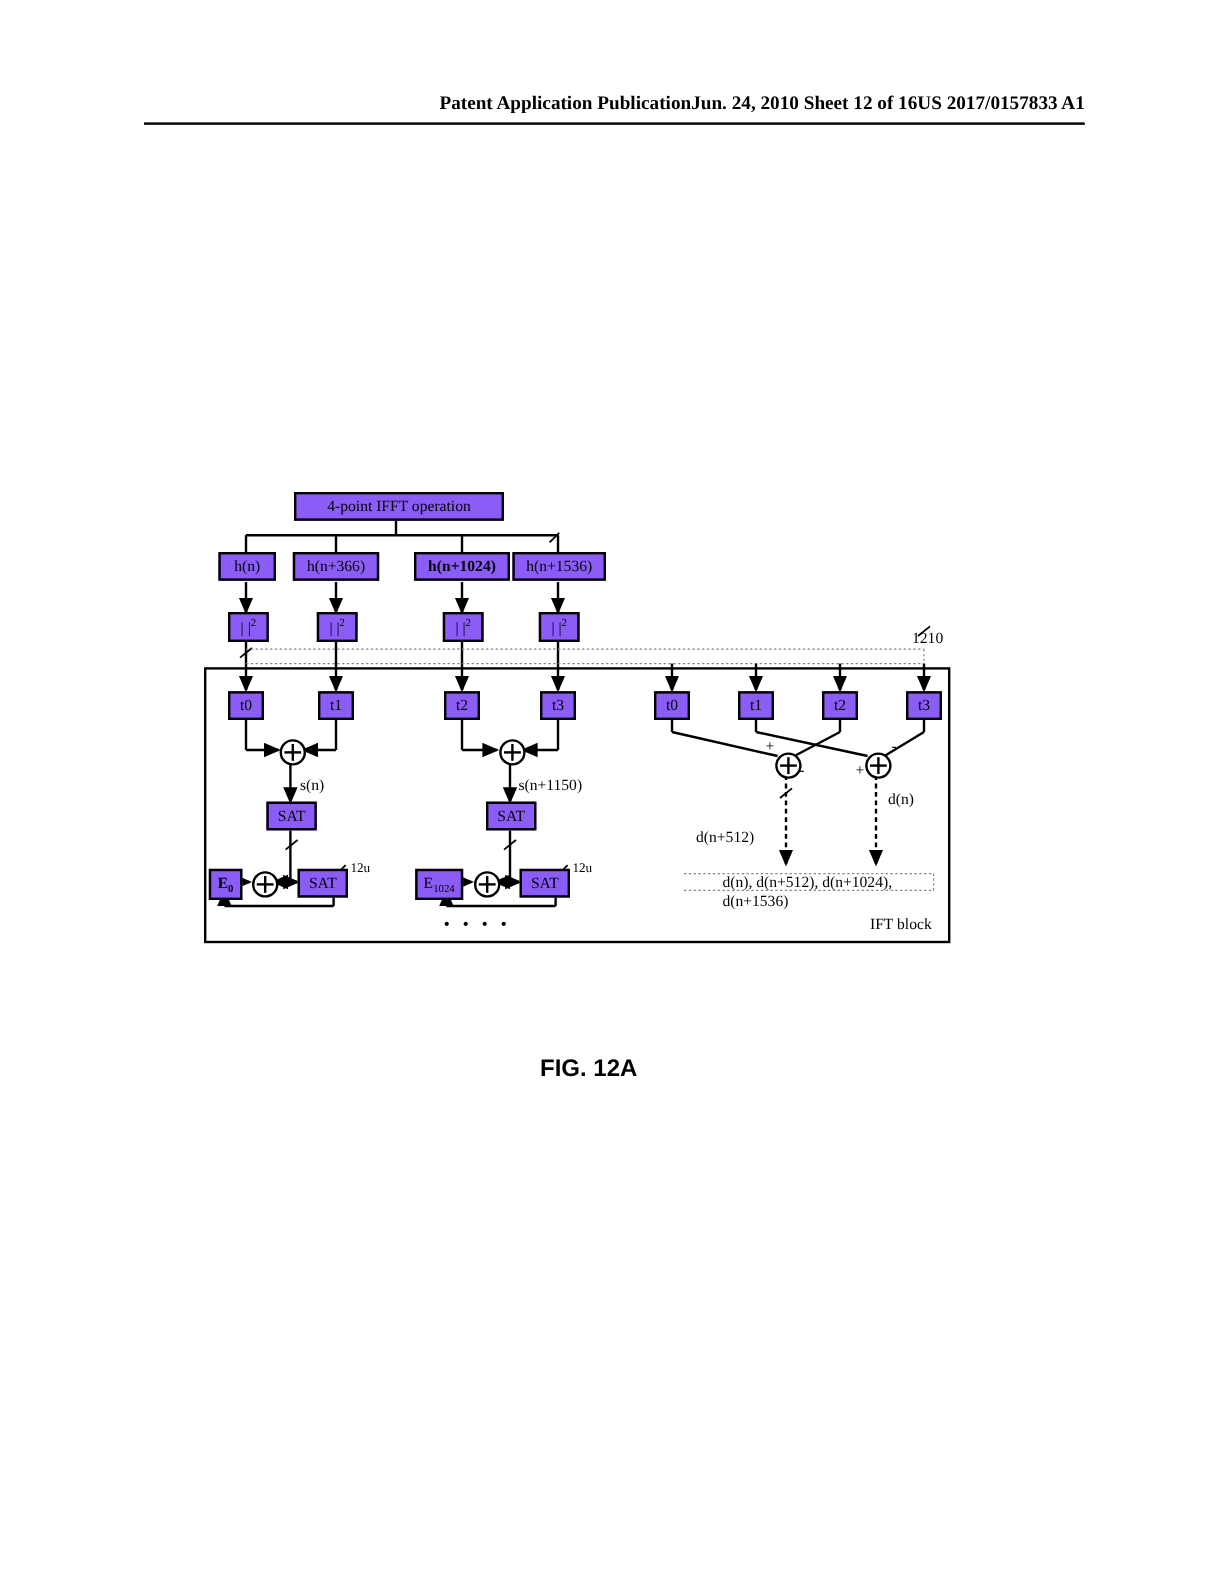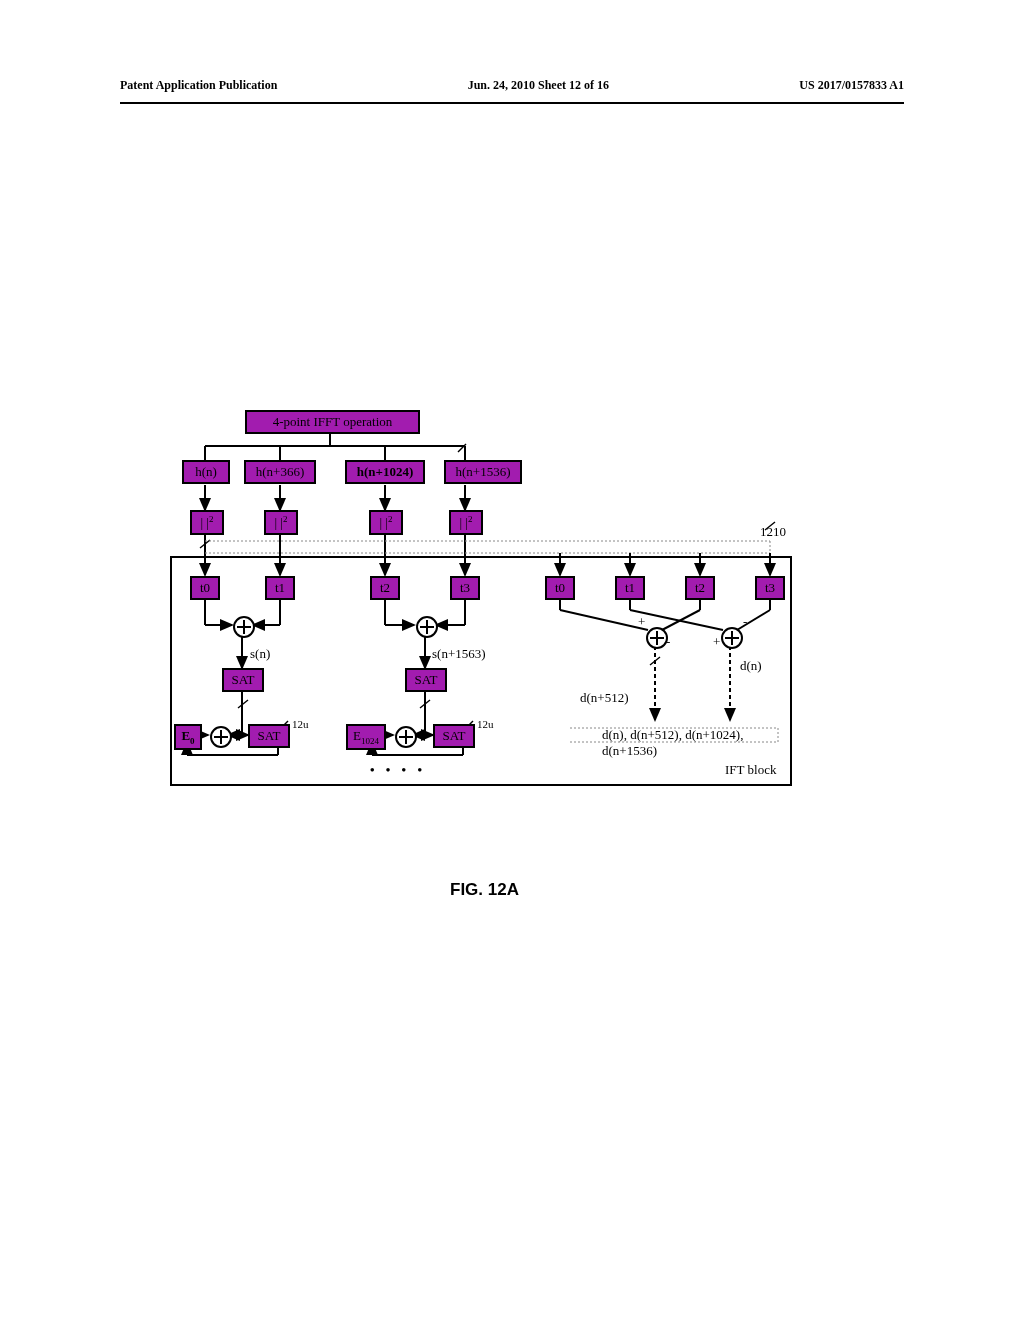--- a/index.html
+++ b/index.html
@@ -10,56 +10,56 @@
     width: 1024px;
     height: 1320px;
     position: relative;
   }
   .header {
     position: absolute;
     top: 78px;
     left: 0;
     width: 1024px;
     display: flex;
-    justify-content: space-between;
+    justify-content: flex-end;
     padding: 0 120px;
     box-sizing: border-box;
-    font-size: 12px;
+    font-size: 16px;
     font-weight: bold;
   }
   .header-rule {
     position: absolute;
     top: 102px;
     left: 120px;
     width: 784px;
     border-top: 2px solid #000;
   }
   .diagram {
     position: absolute;
     top: 410px;
     left: 170px;
     width: 620px;
     height: 430px;
   }
   .box {
     position: absolute;
     border: 2px solid #000;
-    background: #a21caf;
+    background: #8b5cf6;
     text-align: center;
     font-size: 13px;
     padding: 2px 4px;
     box-sizing: border-box;
   }
   .ift-block {
     position: absolute;
     border: 2px solid #000;
   }
   .figlabel {
     position: absolute;
-    font-size: 17px;
+    font-size: 20px;
     font-weight: bold;
     font-family: Arial, sans-serif;
   }
   .txt {
     position: absolute;
     font-size: 13px;
   }
   .sub { font-size: 9px; vertical-align: sub; }
   .sup { font-size: 9px; vertical-align: super; }
   .adder {
@@ -182,21 +182,21 @@
     <line x1="608" y1="318" x2="608" y2="332" stroke="#888" stroke-width="1" stroke-dasharray="2,2"></line>
 
     <line x1="595" y1="120" x2="605" y2="112" stroke="#000" stroke-width="1.5"></line>
   </svg>
 
   <div class="box" style="left:75px; top:0; width:175px; height:24px;">4-point IFFT operation</div>
 
   <div class="box" style="left:12px; top:50px; width:48px;">h(n)</div>
   <div class="box" style="left:74px; top:50px; width:72px;">h(n+366)</div>
   <div class="box" style="left:175px; top:50px; width:80px;font-weight:bold;">h(n+1024)</div>
-  <div class="box" style="left:274px; top:50px; width:78px;">h(n+1536)</div>
+  <div class="box" style="left:257px; top:50px; width:78px;">h(n+1536)</div>
 
   <div class="box" style="left:20px; top:100px; width:34px;">| |<span class="sup">2</span></div>
   <div class="box" style="left:94px; top:100px; width:34px;">| |<span class="sup">2</span></div>
   <div class="box" style="left:199px; top:100px; width:34px;">| |<span class="sup">2</span></div>
   <div class="box" style="left:279px; top:100px; width:34px;">| |<span class="sup">2</span></div>
 
   <div class="ift-block" style="left:0; top:146px; width:618px; height:226px;"></div>
 
   <div class="box" style="left:20px; top:166px; width:30px;">t0</div>
   <div class="box" style="left:95px; top:166px; width:30px;">t1</div>
@@ -214,21 +214,21 @@
   <div class="adder" style="left:551px; top:217px;"></div>
   <div class="adder" style="left:40px; top:316px;"></div>
   <div class="adder" style="left:225px; top:316px;"></div>
 
   <div class="txt" style="left:468px; top:204px;">+</div>
   <div class="txt" style="left:496px; top:224px;">-</div>
   <div class="txt" style="left:573px; top:204px;">-</div>
   <div class="txt" style="left:543px; top:224px;">+</div>
 
   <div class="txt" style="left:80px; top:236px;">s(n)</div>
-  <div class="txt" style="left:262px; top:236px;">s(n+1563)</div>
+  <div class="txt" style="left:262px; top:236px;">s(n+1150)</div>
   <div class="txt" style="left:410px; top:248px;margin-top:32px;">d(n+512)</div>
   <div class="txt" style="left:570px; top:248px;">d(n)</div>
 
   <div class="box" style="left:52px; top:258px; width:42px;">SAT</div>
   <div class="box" style="left:235px; top:258px; width:42px;">SAT</div>
   <div class="box" style="left:78px; top:314px; width:42px;">SAT</div>
   <div class="box" style="left:263px; top:314px; width:42px;">SAT</div>
 
   <div class="box" style="left:4px; top:314px; width:28px;font-weight:bold;">E<span class="sub">0</span></div>
   <div class="box" style="left:176px; top:314px; width:40px;">E<span class="sub">1024</span></div>

